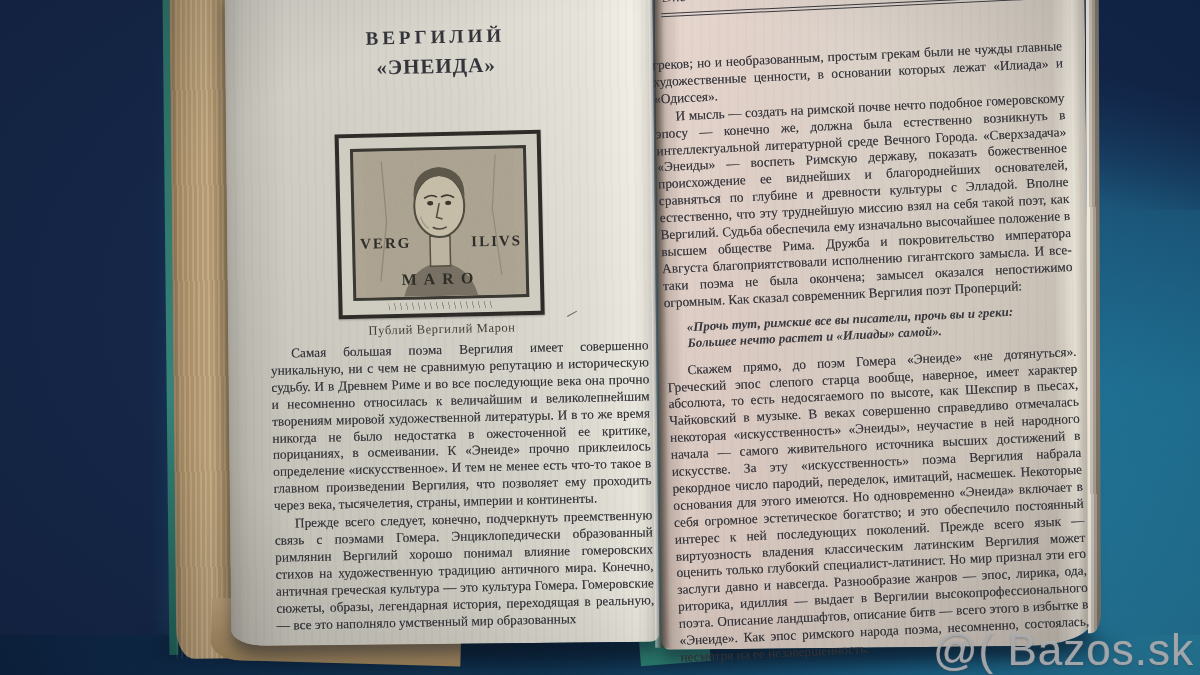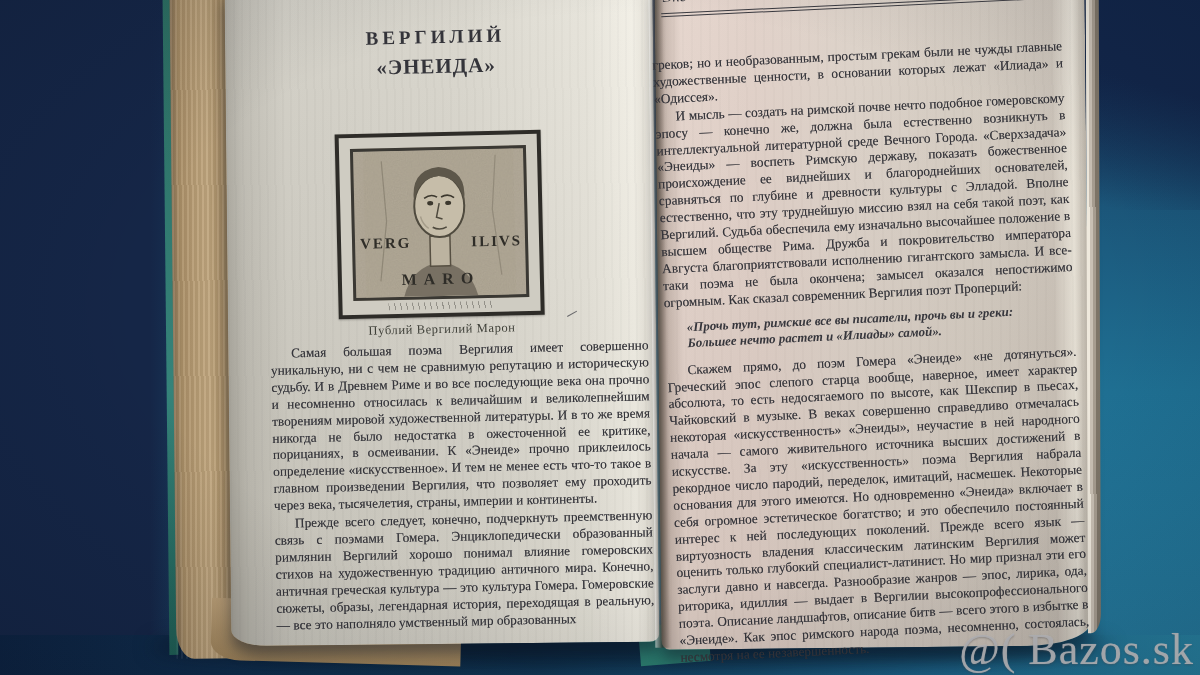--- a/index.html
+++ b/index.html
@@ -88,21 +88,21 @@
   
   .body-text p{margin:0;text-align:justify;text-indent:1.55em;
         font-size:13.3px;line-height:16.9px;color:#35353b;
         text-shadow:0 0 .4px rgba(40,40,46,.55);hyphens:auto;}
   .body-text p.noindent{text-indent:0;}
   .body-text p + p{margin-top:1px;}
   .quote{margin:8px 0 10px 22px;font-style:italic;font-weight:bold;
         font-size:12.9px;line-height:16.5px;color:#36363c;}
   
   .watermark{position:absolute;right:6px;bottom:0px;z-index:9;
-        font-family:Liberation Serif, serif;font-size:44px;letter-spacing:1px;
+        font-family:Liberation Sans, sans-serif;font-size:44px;letter-spacing:1px;
         color:rgba(168,168,172,.88);
         text-shadow:0 0 1px rgba(255,255,255,.35),0 1px 2px rgba(60,60,65,.45);}
 </style>
 </head>
 <body>
 
 <div class="scene">
   <div class="bg"></div>
   <div class="bg-corner-tr"></div>
   <div class="bg-bottom"></div>

